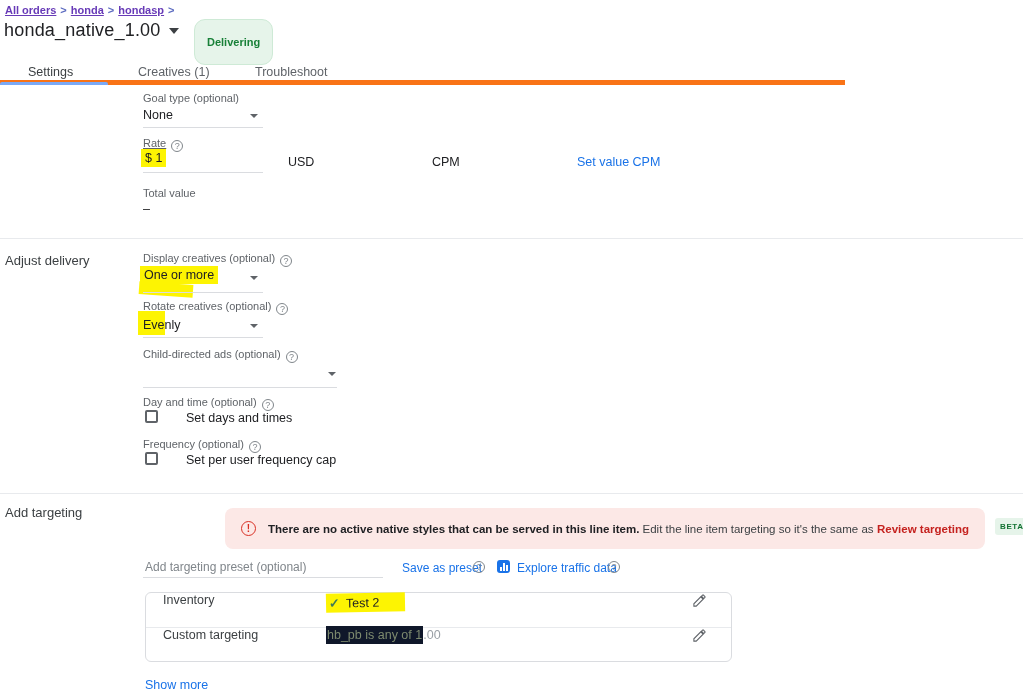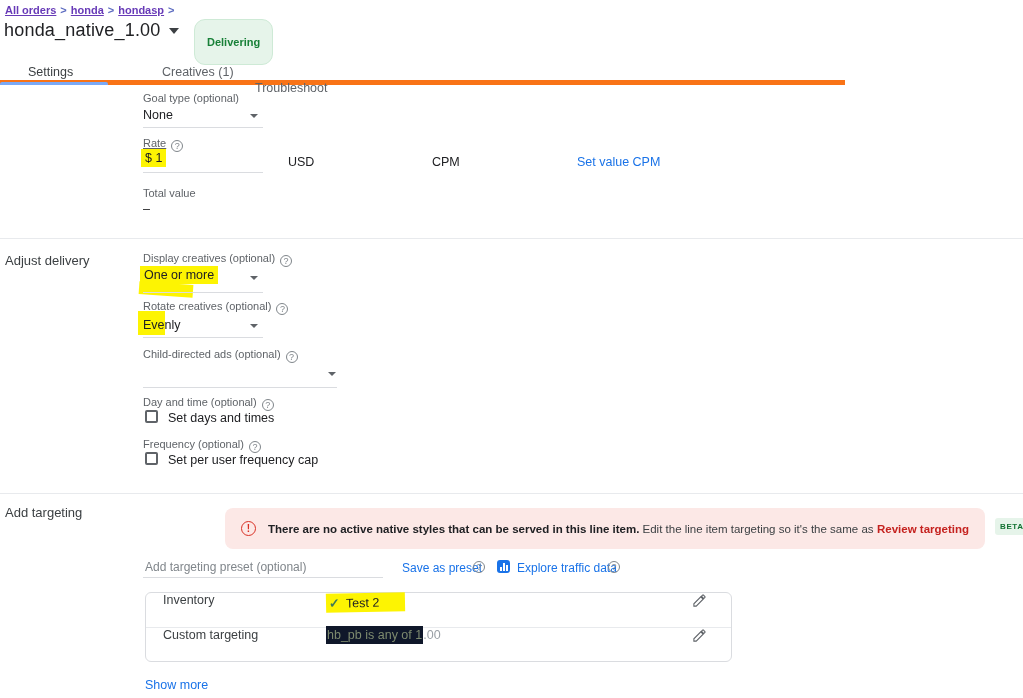--- a/index.html
+++ b/index.html
@@ -39,21 +39,21 @@
     color:#80868b; font-size:9px; line-height:11px; text-align:center; vertical-align:-2px; margin-left:5px;
   }
   .dd-caret { width:0; height:0; border-left:4px solid transparent; border-right:4px solid transparent; border-top:4px solid #5f6368; }
   .link { color:#1a73e8; font-size:12.5px; text-decoration:none; white-space:nowrap; cursor:pointer; }
 
   .hl { background:#fdf402; }
   .hl-pad { padding:2px 4px; }
   .streak { background:#fdf402; }
 
   .checkbox { width:13px; height:13px; border:2px solid #5f6368; border-radius:2px; background:#fff; display:inline-block; }
-  .chk-label { font-size:12.5px; color:#202124; }
+  .chk-label { font-size:12.5px; color:#202124;margin-left:18px; }
 
   
   .banner {
     position:absolute; left:225px; top:508px; width:760px; height:41px;
     background:#fce8e6; border-radius:8px; display:flex; align-items:center; padding:0 16px;
   }
   .warn-ic {
     flex:0 0 auto; width:15px; height:15px; border:1.5px solid #d93025; border-radius:50%;
     color:#d93025; font-size:10px; font-weight:bold; line-height:13px; text-align:center; margin-right:12px;
   }
@@ -100,22 +100,22 @@
   </div>
 
   
   <div class="abs title" style="left:4px; top:20px;">honda_native_1.00</div>
   <div class="abs title-caret" style="left:169px; top:28px;"></div>
   <div class="abs badge" style="left:194px; top:19px;">Delivering</div>
 
   
   <div class="tabbar">
     <div class="tab active" style="left:28px;">Settings</div>
-    <div class="tab" style="left:138px;margin-left:24px;">Creatives (1)</div>
-    <div class="tab" style="left:255px;margin-top:16px;">Troubleshoot</div>
+    <div class="tab" style="left:138px;">Creatives (1)</div>
+    <div class="tab" style="left:255px;">Troubleshoot</div>
     <div class="tab-underline"></div>
   </div>
 
   
   <div class="abs lbl" style="left:143px; top:92px;">Goal type (optional)</div>
   <div class="abs val" style="left:143px; top:108px;">None</div>
   <div class="abs dd-caret" style="left:250px; top:114px;"></div>
   <div class="abs underline" style="left:143px; top:127px; width:120px;"></div>
 
   <div class="abs lbl" style="left:143px; top:137px;text-decoration:underline;"><span>Rate</span><span class="help">?</span></div>

